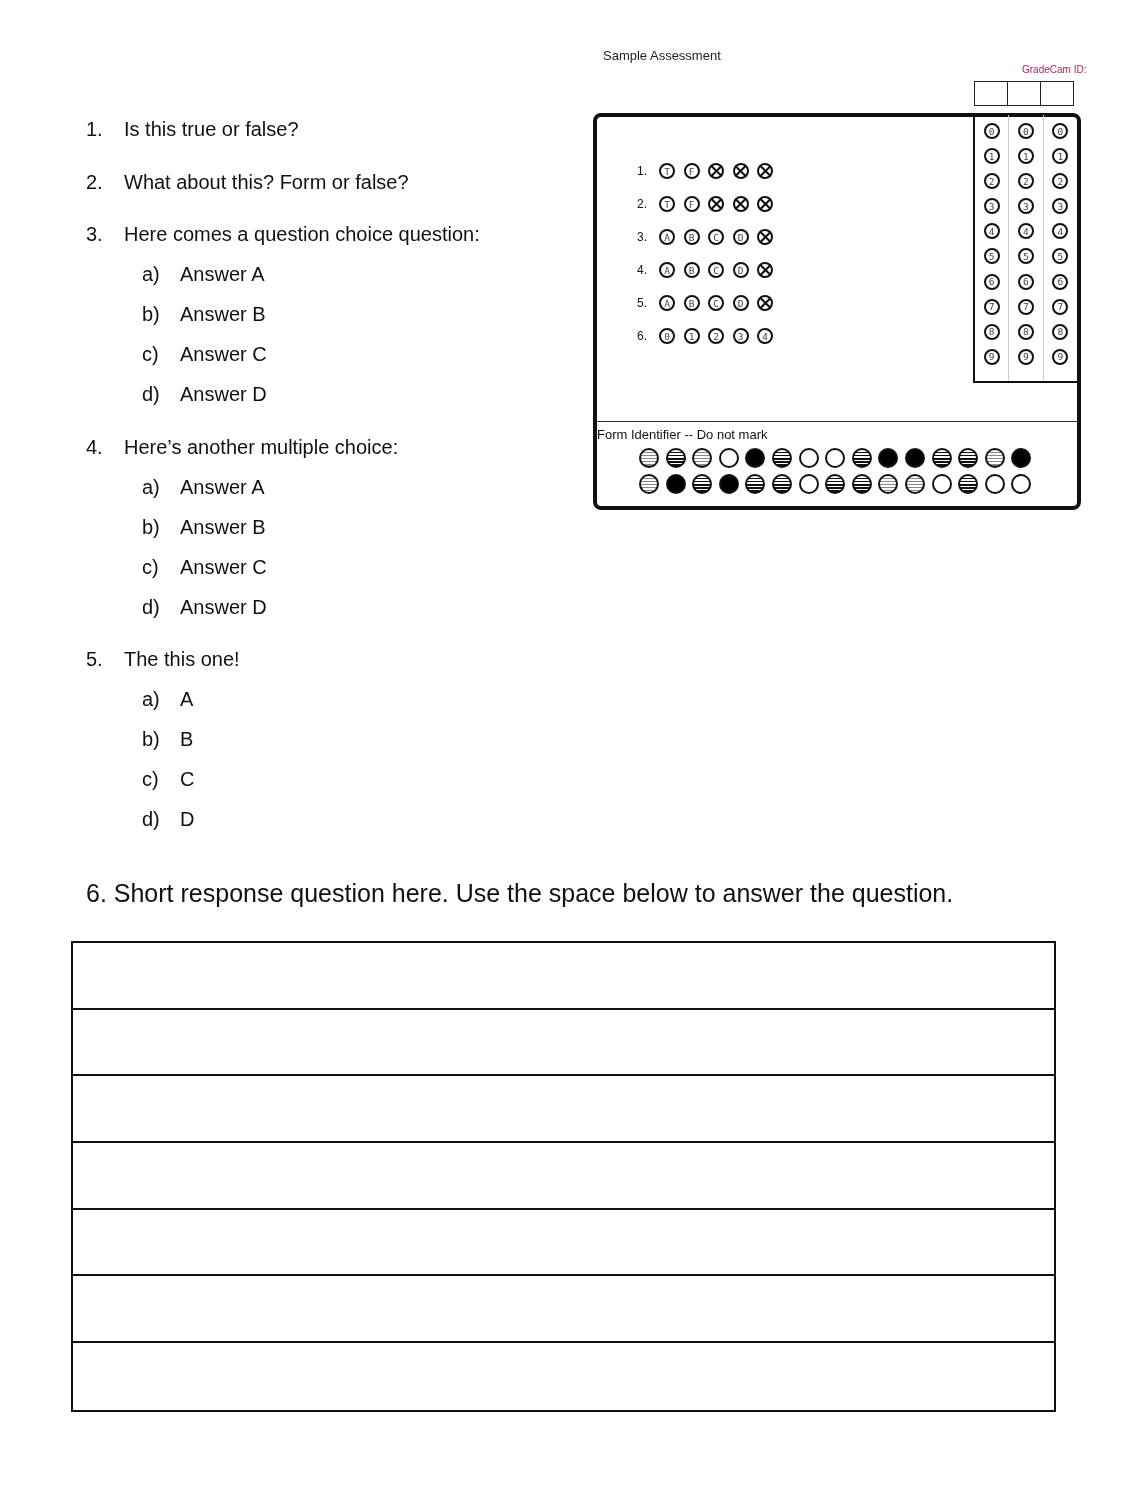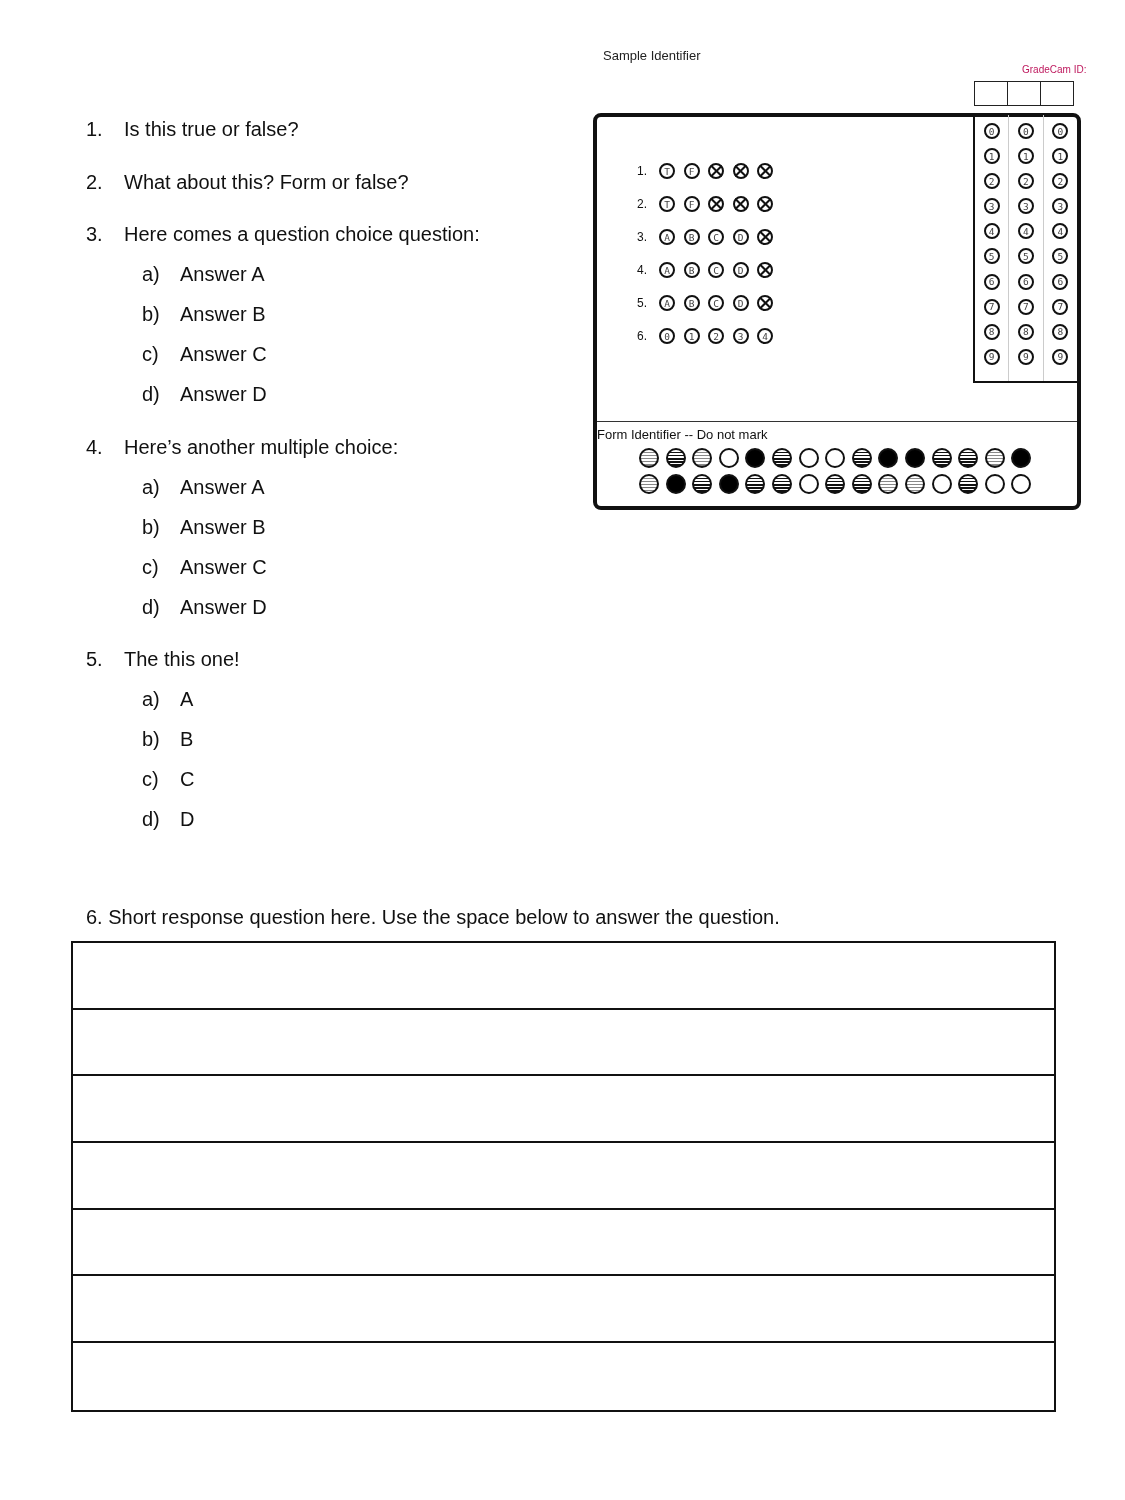--- a/index.html
+++ b/index.html
@@ -30,29 +30,29 @@
   .idcol .bub { margin-right:0; margin-bottom:9.1px; }
 
   .divider { position:absolute; left:0; right:0; top:304px; border-top:1.5px solid #333; }
   .fi-label { position:absolute; left:0; right:0; top:310px; text-align:left; font-size:13px; color:#111; }
   .fi-row { position:absolute; left:42px; display:flex; }
   .dot { width:20px; height:20px; border-radius:50%; border:2.5px solid #111; box-sizing:border-box; margin-right:6.6px; }
   .dot.filled { background:#000; }
   .dot.dark { background:repeating-linear-gradient(to bottom, #fff 0px, #fff 1.6px, #111 1.6px, #111 3.2px); }
   .dot.light { background:repeating-linear-gradient(to bottom, #fff 0px, #fff 2px, #888 2px, #888 3.1px); }
 
-  .short-q { left:86px; top:906px; font-size:20px;text-align:center; }
+  .short-q { left:86px; top:879px; font-size:25px;text-align:center; }
   .lines { left:71px; top:941px; width:985px; border:2.5px solid #111; box-sizing:border-box; }
   .lines .line { height:66.7px; border-bottom:2px solid #111; box-sizing:border-box; }
   .lines .line:last-child { border-bottom:none; }
 </style>
 </head>
 <body>
 
-<div class="abs doc-title">Sample Identifier</div>
+<div class="abs doc-title">Sample Assessment</div>
 <div class="abs gc-label">GradeCam ID:</div>
 <div class="abs gc-boxes">
   <div></div>
   <div></div>
   <div></div>
 </div>
 
 <div id="questions">
     <div class="abs q" style="top: 118px;">
       <span class="num">1.</span>

